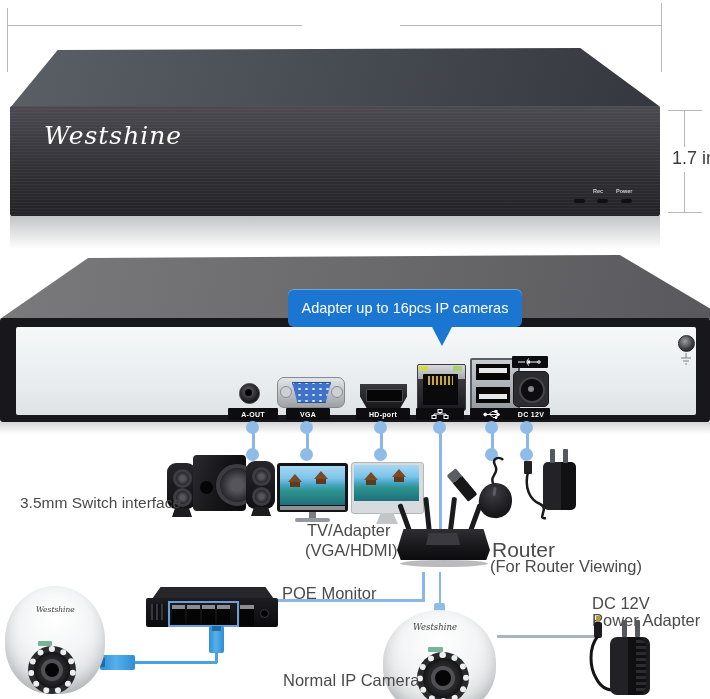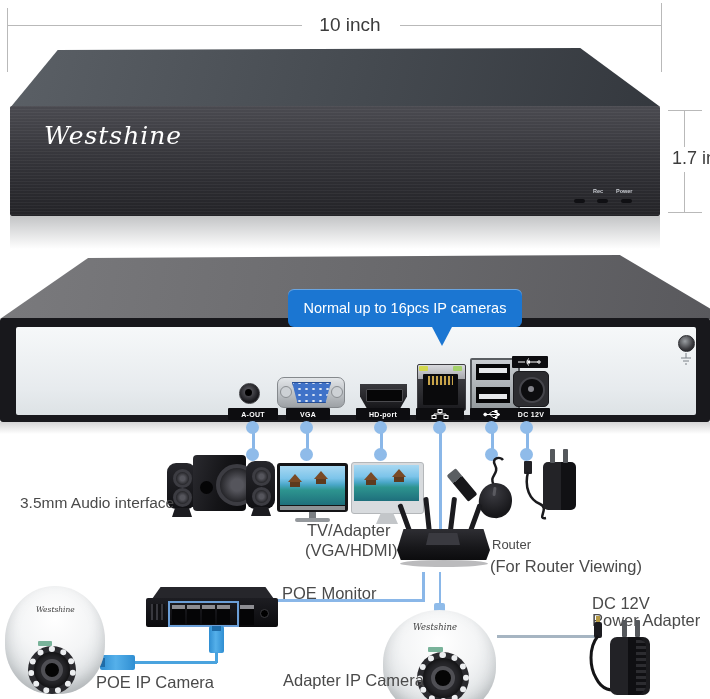--- a/index.html
+++ b/index.html
@@ -34,21 +34,20 @@
 </style>
 </head>
 <body>
 
 <div id="canvas">
 
   <div class="dimline" style="left:7px;top:8px;width:1px;height:64px"></div>
   <div class="dimline" style="left:661px;top:3px;width:1px;height:69px"></div>
   <div class="dimline" style="left:7px;top:25px;width:295px;height:1px"></div>
   <div class="dimline" style="left:400px;top:25px;width:261px;height:1px"></div>
-  <div class="dimtext" style="left:300px;top:14px;width:100px">10 inch</div>
 
   <div class="abs" style="left:8px;top:47px;width:654px;height:61px;
        clip-path:polygon(0.3% 100%,7.6% 5%,87.5% 1.5%,99.7% 98%);
        background:linear-gradient(105deg,#5b6066 0%,#454a50 55%,#34383e 100%)"></div>
   <div class="abs" style="left:10px;top:106px;width:650px;height:110px;border-radius:2px;
        background:repeating-linear-gradient(180deg,rgba(255,255,255,.045) 0 1px,rgba(0,0,0,0) 1px 3px),
                   linear-gradient(180deg,#4a4a50 0%,#323237 55%,#232327 100%)"></div>
   <div class="abs" style="left:44px;top:121px;color:#fff;font-family:'DejaVu Serif',serif;
        font-style:italic;font-size:25px;letter-spacing:1px">Westshine</div>
   <div class="abs" style="left:593px;top:188px;color:#c9ccd2;font-size:5.5px;font-weight:bold">Rec</div>
@@ -80,21 +79,21 @@
       <line x1="4" y1="8" x2="10" y2="8"></line>
         <line x1="6" y1="11" x2="8" y2="11"></line>
     </g>
   </svg>
   <div class="abs" style="left:0;top:422px;width:710px;height:12px;
        background:linear-gradient(180deg,rgba(40,40,45,.20),rgba(255,255,255,0))"></div>
 
   <div class="abs" style="left:288px;top:289px;width:234px;height:38px;background:#1b76d2;border-radius:6px;
        box-shadow:inset 0 1px 0 rgba(255,255,255,.35);display:flex;align-items:center;justify-content:center;
        color:#fff;font-size:14.5px">
-    <span>Normal up to 16pcs IP cameras</span>
+    <span>Adapter up to 16pcs IP cameras</span>
   </div>
   <div class="abs" style="left:431px;top:325px;width:0;height:0;border-left:11px solid transparent;
        border-right:11px solid transparent;border-top:21px solid #1b76d2"></div>
 
   <div class="cline" style="left:251.5px;top:424px;width:3px;height:33px"></div>
   <div class="cline" style="left:305.5px;top:424px;width:3px;height:33px"></div>
   <div class="cline" style="left:379.5px;top:424px;width:3px;height:33px"></div>
   <div class="cline" style="left:438.5px;top:424px;width:3px;height:114px"></div>
   <div class="cline" style="left:490.5px;top:424px;width:3px;height:33px"></div>
   <div class="cline" style="left:525.5px;top:424px;width:3px;height:33px"></div>
@@ -203,21 +202,21 @@
   <div class="spkcone" style="left:173px;top:488px;width:13px;height:13px"></div>
   <div class="abs" style="left:172px;top:508px;width:20px;height:9px;background:#1c1c20;clip-path:polygon(15% 0,85% 0,100% 100%,0 100%)"></div>
   <div class="abs" style="left:193px;top:455px;width:53px;height:56px;border-radius:4px;
        background:linear-gradient(105deg,#2a2a2f 0%,#141417 55%,#0a0a0c 100%)"></div>
   <div class="spkcone" style="left:216px;top:464px;width:34px;height:34px;border-width:4px"></div>
   <div class="abs" style="left:200px;top:481px;width:13px;height:13px;border-radius:50%;background:#050506"></div>
   <div class="satspk" style="left:246px;top:461px;height:48px"></div>
   <div class="spkcone" style="left:252px;top:467px;width:13px;height:13px"></div>
   <div class="spkcone" style="left:252px;top:487px;width:13px;height:13px"></div>
   <div class="abs" style="left:251px;top:507px;width:20px;height:9px;background:#1c1c20;clip-path:polygon(15% 0,85% 0,100% 100%,0 100%)"></div>
-  <div class="lbl" style="left:20px;top:494px">3.5mm Audio interface</div>
+  <div class="lbl" style="left:20px;top:494px">3.5mm Switch interface</div>
 
   <div class="abs" style="left:277px;top:463px;width:71px;height:49px;background:#141416;border-radius:3px;padding:0"></div>
   <div class="abs screen-img" style="left:280px;top:466px;width:65px;height:39px">
     <div class="hut" style="left:8px;top:8px"></div>
       <div class="hutbase" style="left:10px;top:16px"></div>
     <div class="hut" style="left:34px;top:5px"></div>
       <div class="hutbase" style="left:36px;top:13px"></div>
   </div>
   <div class="abs" style="left:280px;top:506px;width:65px;height:4px;background:#8e9296"></div>
   <div class="abs" style="left:309px;top:512px;width:7px;height:6px;background:#7a7e82"></div>
@@ -254,21 +253,21 @@
 
   <div class="antenna" style="left:403px;top:503px;transform:rotate(-20deg)"></div>
   <div class="antenna" style="left:425px;top:497px;transform:rotate(-6deg)"></div>
   <div class="antenna" style="left:450px;top:497px;transform:rotate(7deg)"></div>
   <div class="antenna" style="left:472px;top:503px;transform:rotate(20deg)"></div>
   <div class="abs" style="left:397px;top:529px;width:93px;height:31px;
        clip-path:polygon(7% 0,93% 0,100% 68%,96% 100%,4% 100%,0 68%);
        background:linear-gradient(180deg,#2e2e33 0%,#17171a 60%,#0c0c0e 100%)"></div>
   <div class="abs" style="left:426px;top:533px;width:34px;height:12px;background:#3a3a40;clip-path:polygon(8% 0,92% 0,100% 100%,0 100%)"></div>
   <div class="abs" style="left:400px;top:560px;width:88px;height:7px;border-radius:50%;background:rgba(60,60,65,.35)"></div>
-  <div class="lbl" style="left:492px;top:538px;font-size:13px">Router</div>
+  <div class="lbl" style="left:492px;top:538px;font-size:21px">Router</div>
   <div class="lbl" style="left:490px;top:557px;font-size:16.5px">(For Router Viewing)</div>
 
   <div class="abs" style="left:152px;top:587px;width:122px;height:12px;background:#26262b;clip-path:polygon(7% 0,93% 0,100% 100%,0 100%)"></div>
   <div class="abs" style="left:146px;top:598px;width:132px;height:29px;border-radius:2px;
        background:linear-gradient(180deg,#1d1d22,#0b0b0d)"></div>
   <div class="abs" style="left:151px;top:604px;width:14px;height:16px;
        background:repeating-linear-gradient(90deg,#38383e 0 2px,#101013 2px 5px)"></div>
   <div class="abs" style="left:168px;top:601px;width:67px;height:22px;border:2px solid #6b9fd8"></div>
   <div class="abs" style="left:172px;top:605px;width:13px;height:15px;background:#050506;border-top:4px solid #8d8d92"></div>
   <div class="abs" style="left:187px;top:605px;width:13px;height:15px;background:#050506;border-top:4px solid #8d8d92"></div>
@@ -283,28 +282,27 @@
   <div class="abs" style="left:215px;top:652px;width:3px;height:11px;background:#4aa3de"></div>
   <div class="abs" style="left:133px;top:661px;width:84px;height:3px;background:#4aa3de"></div>
   <div class="ethplug" style="left:100px;top:655px;width:35px;height:15px"></div>
   <div class="abs" style="left:100px;top:658px;width:5px;height:9px;background:#1f6ca8"></div>
 
   <div class="dome" style="left:5px;top:586px;width:100px;height:108px"></div>
   <div class="brandcam" style="left:36px;top:605px;font-size:7.5px">Westshine</div>
   <div class="lens" style="left:28px;top:646px;width:36px;height:36px"></div>
   <div class="lenscore" style="left:41px;top:659px;width:14px;height:14px"></div>
   <div class="abs" style="left:38px;top:641px;width:14px;height:5px;background:#79b39a;border-radius:1px"></div>
-  <div class="lbl" style="left:96px;top:673px;font-size:16.5px">POE IP Camera</div>
 
   <div class="dome" style="left:383px;top:610px;width:113px;height:106px"></div>
   <div class="brandcam" style="left:413px;top:622px;font-size:8.5px">Westshine</div>
   <div class="lens" style="left:417px;top:652px;width:40px;height:40px"></div>
   <div class="lenscore" style="left:431px;top:666px;width:16px;height:16px"></div>
   <div class="abs" style="left:428px;top:647px;width:15px;height:5px;background:#79b39a;border-radius:1px"></div>
-  <div class="lbl" style="left:283px;top:671px;font-size:16.5px">Adapter IP Camera</div>
+  <div class="lbl" style="left:283px;top:671px;font-size:16.5px">Normal IP Camera</div>
 
   <div class="lbl" style="left:592px;top:594px;font-size:16.5px">DC 12V</div>
   <div class="lbl" style="left:592px;top:611px;font-size:16.5px">Power Adapter</div>
   <div class="abs" style="left:596px;top:616px;width:4px;height:7px;background:#b59a45"></div>
   <div class="abs" style="left:594px;top:622px;width:8px;height:16px;background:#1c1c20;border-radius:2px"></div>
   <svg class="abs" style="left:586px;top:634px" width="36" height="62" viewBox="0 0 36 62">
     <path d="M12,2 C2,14 4,34 10,44 C16,56 26,58 32,54" stroke="#141416" stroke-width="3" fill="none"></path>
   </svg>
   <div class="abs" style="left:610px;top:637px;width:40px;height:58px;border-radius:7px;
        background:linear-gradient(90deg,#222226 0 45%,#0f0f12 45%);

